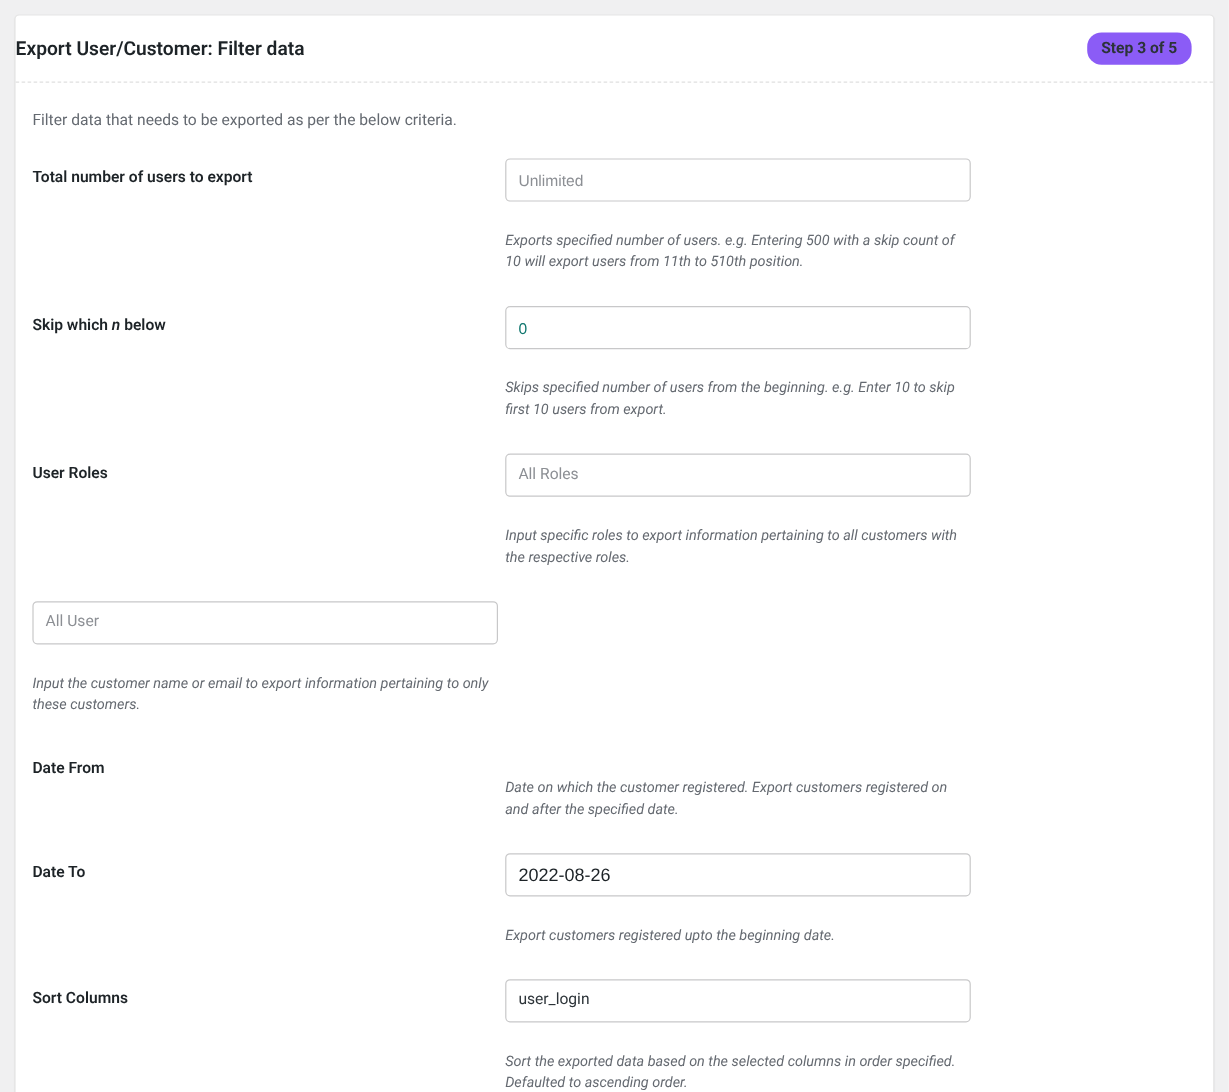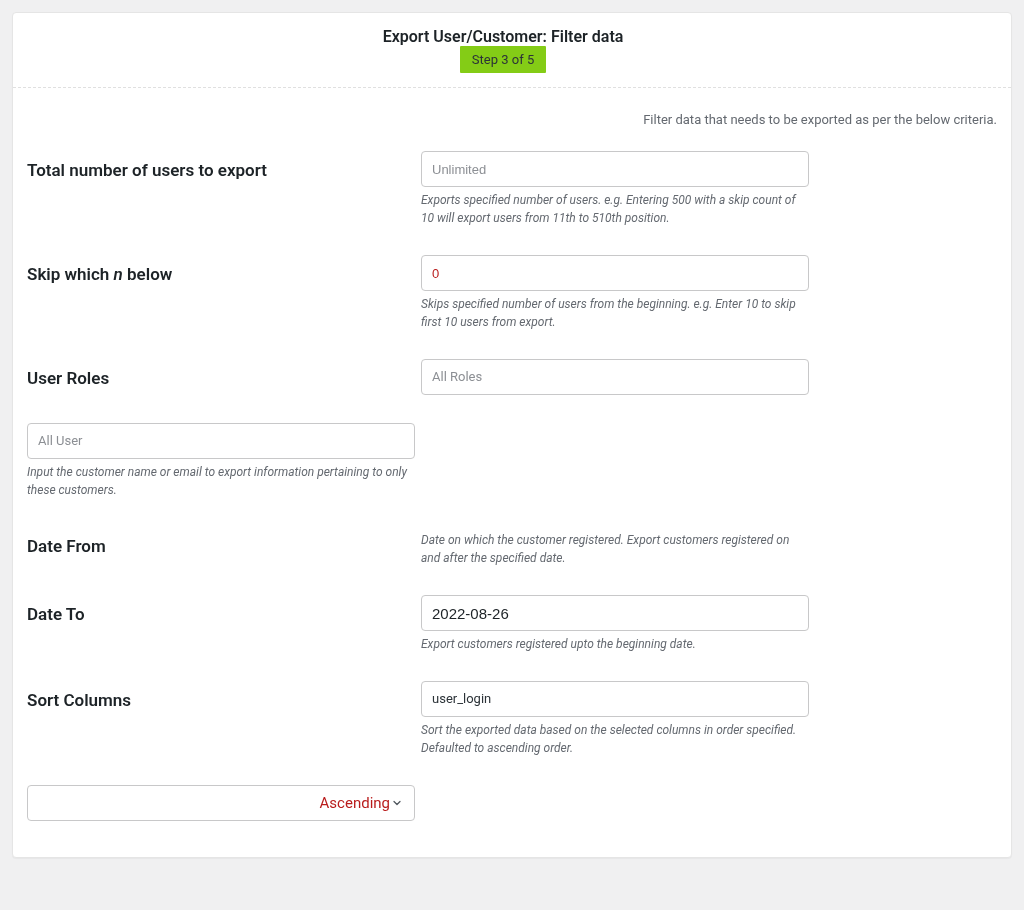--- a/index.html
+++ b/index.html
@@ -16,86 +16,84 @@
     border: 1px solid #e5e5e5;
     border-radius: 4px;
     box-shadow: 0 1px 1px rgba(0,0,0,0.04);
   }
   .card-header {
     display: flex;
     align-items: center;
     justify-content: space-between;
     padding: 14px 18px 14px 0;
     border-bottom: 1px dashed #e0e0e0;
-    flex-direction: column;
   }
   .card-title {
     font-size: 16px;
     font-weight: 600;
     color: #1d2327;
   }
   .step-badge {
-    background: #84cc16;
+    background: #8b5cf6;
     color: #2c3338;
     font-size: 13px;
-    font-weight: 400;
+    font-weight: 700;
     padding: 6px 12px;
-    border-radius: 1px;
+    border-radius: 12px;
   }
   .card-body {
     padding: 16px 14px 24px 14px;
   }
   .desc {
     color: #646970;
     font-size: 13px;
     margin: 8px 0 24px 0;
-    text-align: right;
   }
   .form-row {
     display: flex;
     align-items: flex-start;
     margin-bottom: 28px;
   }
   .form-label {
     width: 394px;
-    font-size: 17px;
+    font-size: 13px;
     font-weight: 600;
     color: #1d2327;
     padding-top: 9px;
     flex-shrink: 0;
   }
   .form-label em { font-style: italic; font-weight: 600; }
   .form-field {
     flex: 0 0 388px;
     max-width: 388px;
   }
   .form-input, .form-select-wrap {
     width: 100%;
     height: 36px;
     padding: 6px 10px;
     font-size: 13px;
     line-height: 20px;
-    color: #b91c1c;
+    color: #0f766e;
     background: #fff;
     border: 1px solid #c8c8c9;
     border-radius: 4px;
     display: flex;
     align-items: center;
   }
   .form-input::placeholder { color: #8c8f94; }
   .date-input {
     font-size: 15px;
     color: #1d2327;
     font-weight: 400;
   }
   .form-help {
     font-size: 12px;
     font-style: italic;
     color: #646970;
-    margin-top: 4px;
+    margin-top: 23px;
     line-height: 1.5;
   }
   .form-select-wrap {
     position: relative;
     justify-content: flex-end;
     cursor: pointer;
     font-size: 15px;
   }
   .chevron-down {
     width: 14px; height: 14px;
@@ -140,20 +138,21 @@
       <div class="form-field">
         <input class="form-input" value="0" style="">
         <div class="form-help">Skips specified number of users from the beginning. e.g. Enter 10 to skip first 10 users from export.</div>
       </div>
     </div>
 
     <div class="form-row">
       <div class="form-label">User Roles</div>
       <div class="form-field">
         <div class="form-input tag-input">All Roles</div>
+        <div class="form-help">Input specific roles to export information pertaining to all customers with the respective roles.</div>
       </div>
     </div>
 
     <div class="form-row">
       <div class="form-field">
         <div class="form-input tag-input">All User</div>
         <div class="form-help">Input the customer name or email to export information pertaining to only these customers.</div>
       </div>
     </div>
 

